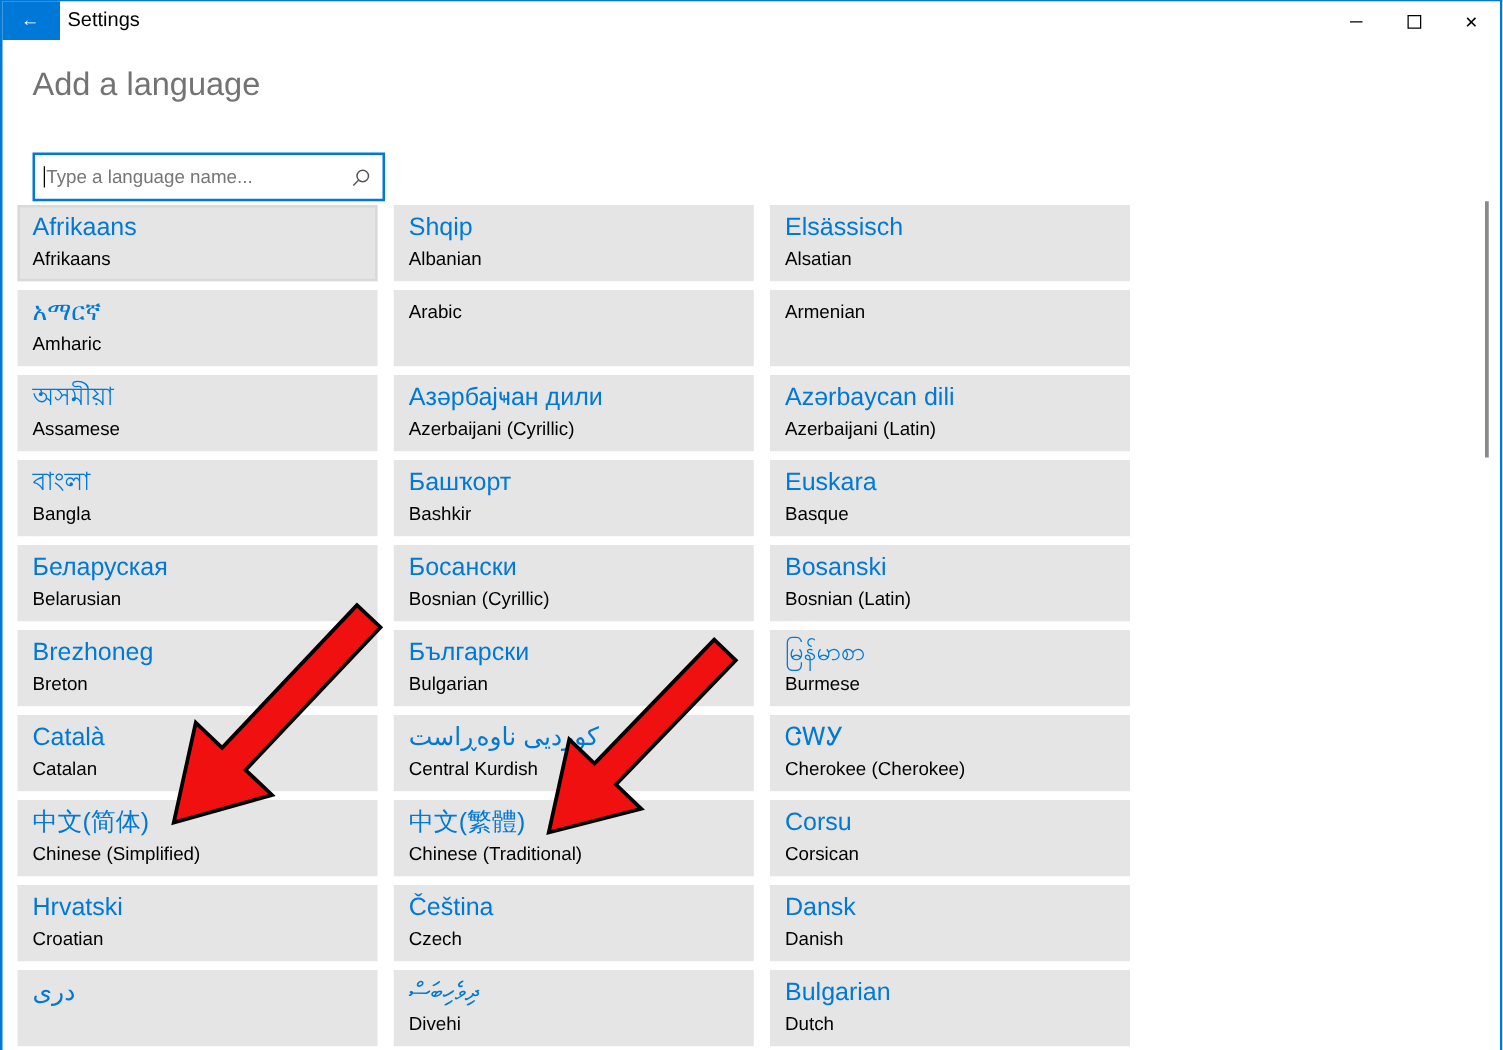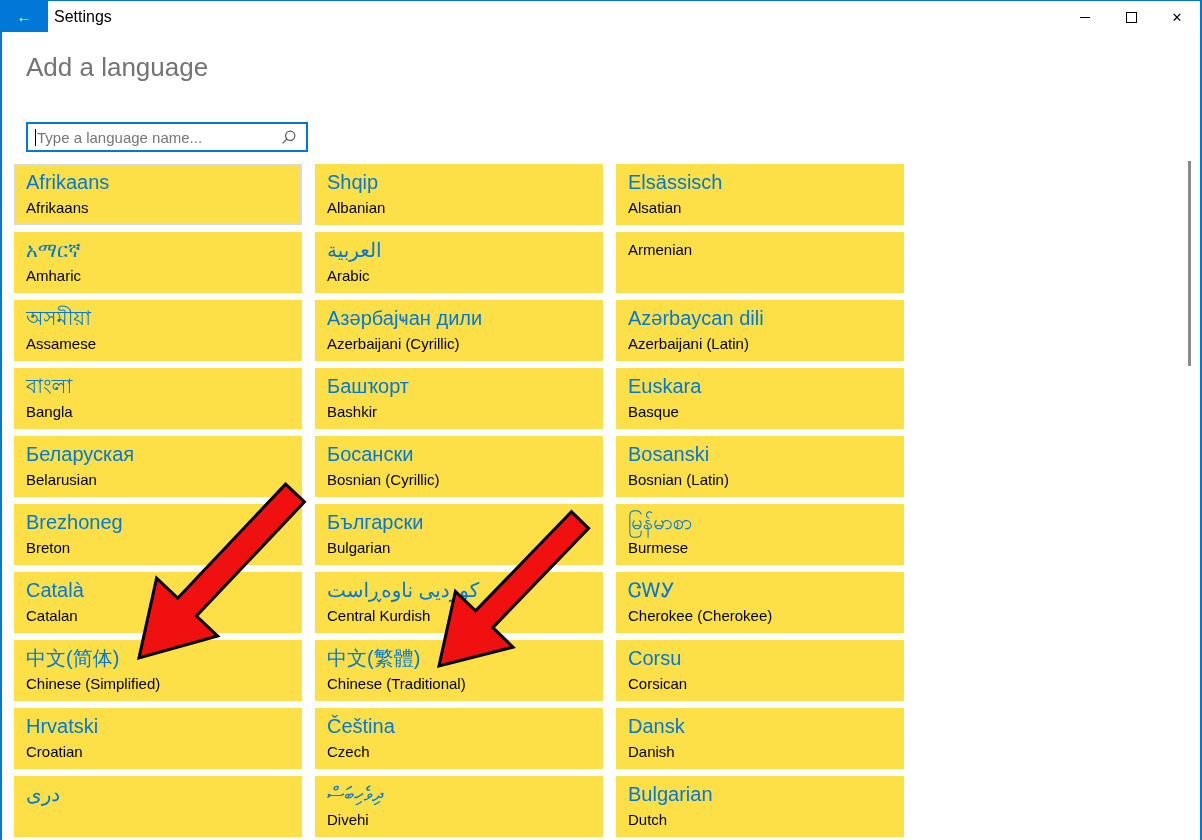--- a/index.html
+++ b/index.html
@@ -22,38 +22,38 @@
   .controls { margin-left:auto; display:flex; }
   .ctrl { width:46px; height:32px; background:transparent; border:none; display:flex; align-items:center; justify-content:center; cursor:pointer; }
   .min-glyph { width:10px; height:1px; background:#000; }
   .max-glyph { width:9px; height:9px; border:1px solid #000; }
   .close-glyph { font-size:13px; color:#000; line-height:1; }
 
   
   .heading { position:absolute; left:24px; top:51px; font-size:26px; font-weight:300; color:#737373; }
 
   .searchbox {
-    position:absolute; left:24px; top:121px; width:282px; height:30px;
+    position:absolute; left:24px; top:121px; width:282px; height:39px;
     border:2px solid #0078d7; box-sizing:border-box; background:#fff;
     display:flex; align-items:center;
   }
   .caret { width:1px; height:17px; background:#000; margin-left:7px; flex:0 0 auto; }
   .searchbox input {
     flex:1 1 auto; min-width:0; border:none; outline:none; font-family:inherit;
     font-size:15px; color:#000; padding:0 0 0 1px; background:transparent;
   }
   .searchbox input::placeholder { color:#767676; opacity:1; }
   .search-icon { flex:0 0 auto; margin-right:9px; display:flex; }
 
   
   .grid {
     position:absolute; left:12px; top:163px;
     display:grid; grid-template-columns:repeat(3, 288px); column-gap:13px; row-gap:7px;
   }
-  .tile { height:61px; box-sizing:border-box; padding:5px 12px 0 12px; cursor:pointer; background:#fde047; }
+  .tile { height:61px; box-sizing:border-box; padding:5px 12px 0 12px; cursor:pointer; background:#e5e5e5; }
   .tile.highlighted { border:2px solid #d9d9d9; padding:3px 10px 0 10px; }
   .native { font-size:20px; line-height:26px; color:#0078d7; white-space:nowrap; }
   .english { font-size:15px; line-height:19px; color:#000; margin-top:3px; white-space:nowrap; }
 
   
   .arrows { position:absolute; left:0; top:0; width:1202px; height:840px; pointer-events:none; }
 
   
   .scroll-thumb { position:absolute; right:9px; top:160px; width:3px; height:205px; background:#8a8a8a; }
 </style>
@@ -104,21 +104,20 @@
     </div>
       <div class="tile">
       <div class="native">Elsässisch</div>
       <div class="english">Alsatian</div>
     </div>
       <div class="tile">
       <div class="native">አማርኛ</div>
       <div class="english">Amharic</div>
     </div>
       <div class="tile">
-      <div class="native">العربية</div>
       <div class="english">Arabic</div>
     </div>
       <div class="tile">
       <div class="english">Armenian</div>
     </div>
       <div class="tile">
       <div class="native">অসমীয়া</div>
       <div class="english">Assamese</div>
     </div>
       <div class="tile">

